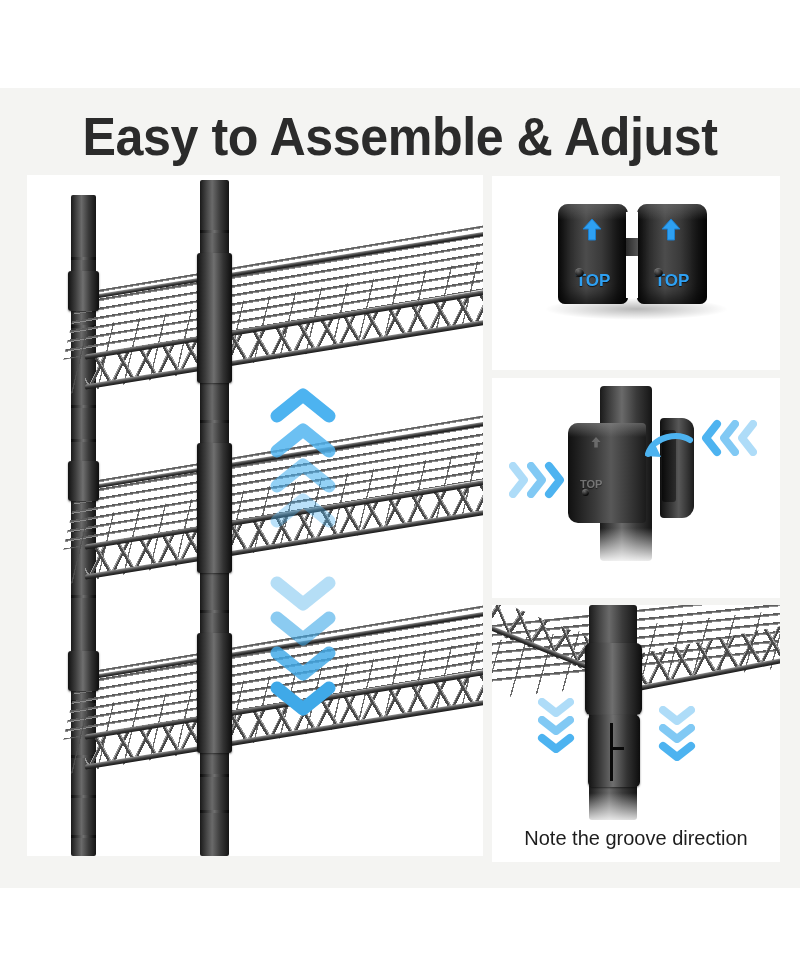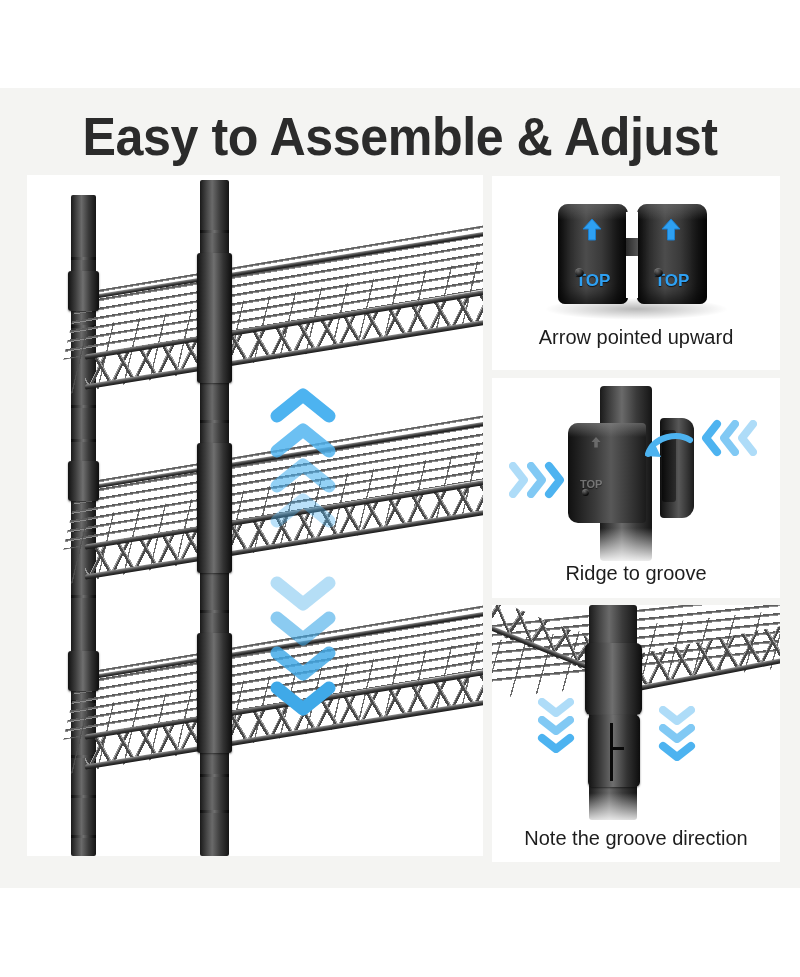--- a/index.html
+++ b/index.html
@@ -282,21 +282,20 @@
           <path d="M12 3 L21 13 L15.5 13 L15.5 24 L8.5 24 L8.5 13 L3 13 Z" fill="#2ea0f2" stroke="#1a7fd0" stroke-width="1"></path>
         </svg>
       </div>
       <div class="topword" style="top:38px;">TOP</div>
       <div class="screwhole" style="left:17px;top:64px;"></div>
     </div>
 
     <div style="position:absolute;left:134px;top:36px;width:12px;height:86px;background:#ffffff;"></div>
     <div style="position:absolute;left:134px;top:62px;width:12px;height:18px;background:linear-gradient(90deg,#2a2a2a,#555);"></div>
 
-    <div class="caption" style="top:150px;">Arrow pointed upward</div>
   </div>
 
   <div class="panel" id="panel-ridge">
 
     <div class="pole" style="left:108px;top:8px;width:52px;height:175px;border-radius:4px;"></div>
     <div style="position:absolute;left:108px;top:150px;width:52px;height:36px;background:linear-gradient(to bottom,rgba(255,255,255,0),#ffffff);"></div>
 
     <div class="clip-half" style="left:76px;top:45px;width:78px;height:100px;border-radius:10px 4px 4px 10px;">
       <div style="position:absolute;left:0;top:0;width:100%;height:14px;background:linear-gradient(to bottom,rgba(150,150,150,.5),rgba(0,0,0,0));border-radius:10px 4px 0 0;"></div>
       <div class="topword" style="top:26px;font-size:11px;color:#8a8a8a;text-align:left;left:12px;opacity:.75;">TOP</div>
@@ -347,21 +346,20 @@
             <path d="M17 6 L6 20 L17 34" fill="none" stroke="#4db3f0" stroke-width="8" stroke-linecap="round" stroke-linejoin="round"></path>
           </svg>
       </div>
       <div class="chev" style="left:36px;top:0px;opacity:.45;">
         <svg width="22" height="40" viewBox="0 0 22 40">
             <path d="M17 6 L6 20 L17 34" fill="none" stroke="#4db3f0" stroke-width="8" stroke-linecap="round" stroke-linejoin="round"></path>
           </svg>
       </div>
     </div>
 
-    <div class="caption" style="top:184px;">Ridge to groove</div>
   </div>
 
   <div class="panel" id="panel-shelf">
 
     <div class="deck" style="left:0px;top:20px;width:300px;height:58px;transform:skewY(-6deg) skewX(-16deg);"></div>
     <div class="deck-cross" style="left:0px;top:20px;width:300px;height:58px;transform:skewY(-6deg) skewX(-16deg);"></div>
     <div class="truss" style="left:-4px;top:14px;width:110px;height:34px;transform:skewY(22deg);"></div>
     <div class="truss" style="left:130px;top:36px;width:165px;height:32px;transform:skewY(-11deg);"></div>
     <div class="rail" style="left:-4px;top:42px;width:112px;height:5px;transform:skewY(22deg);"></div>
     <div class="rail" style="left:130px;top:68px;width:166px;height:5px;transform:skewY(-11deg);"></div>

